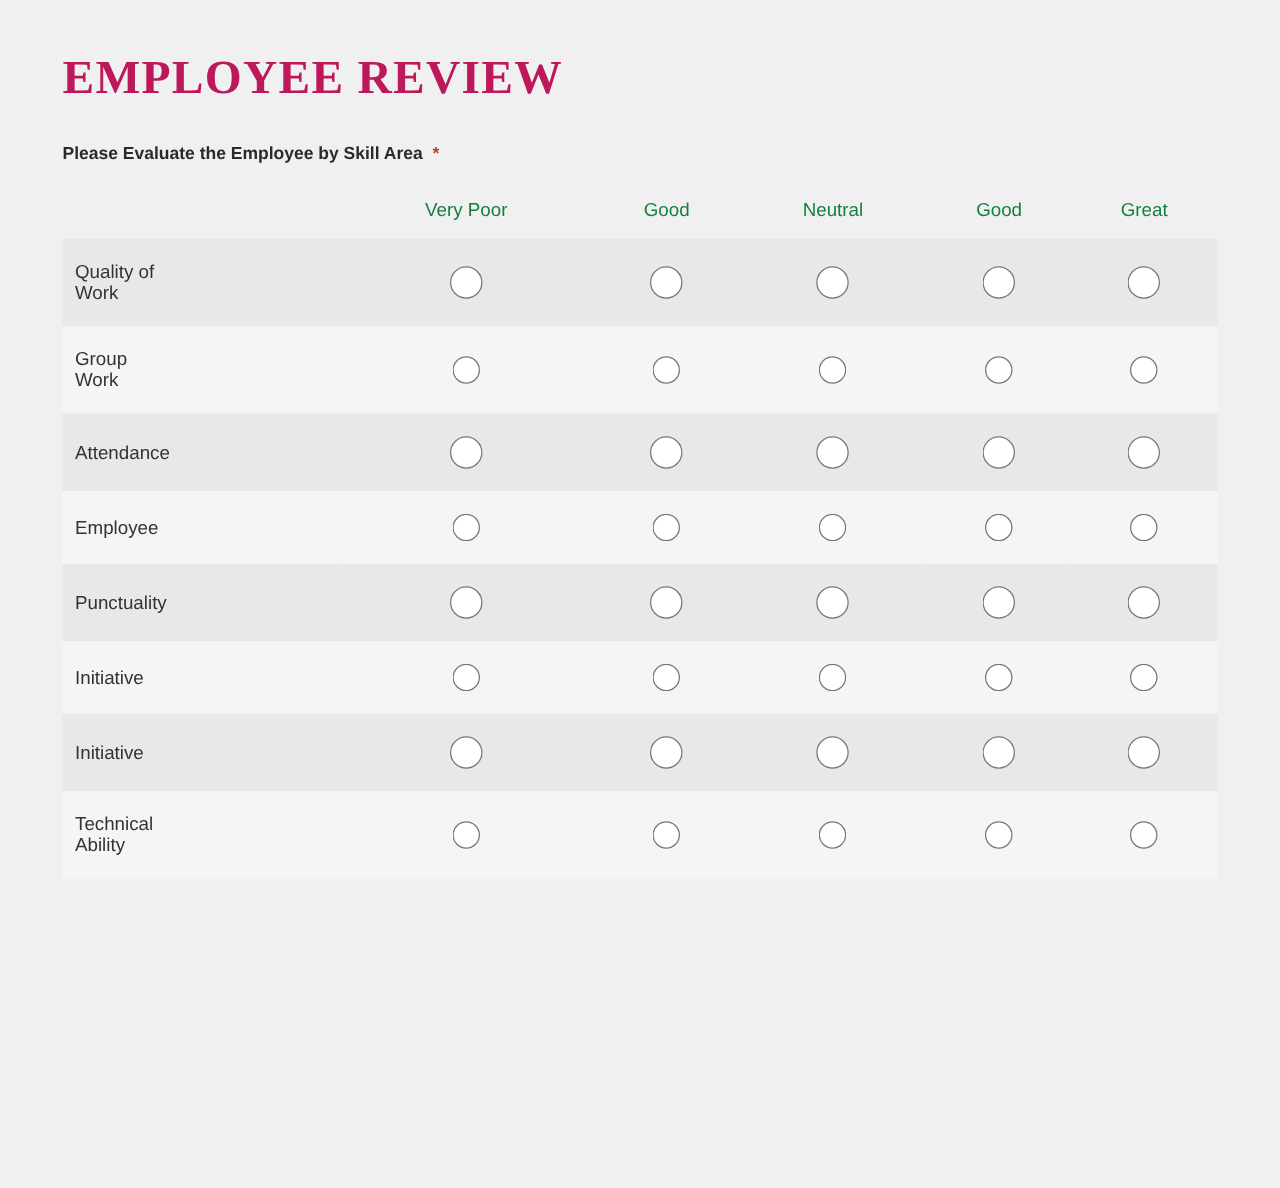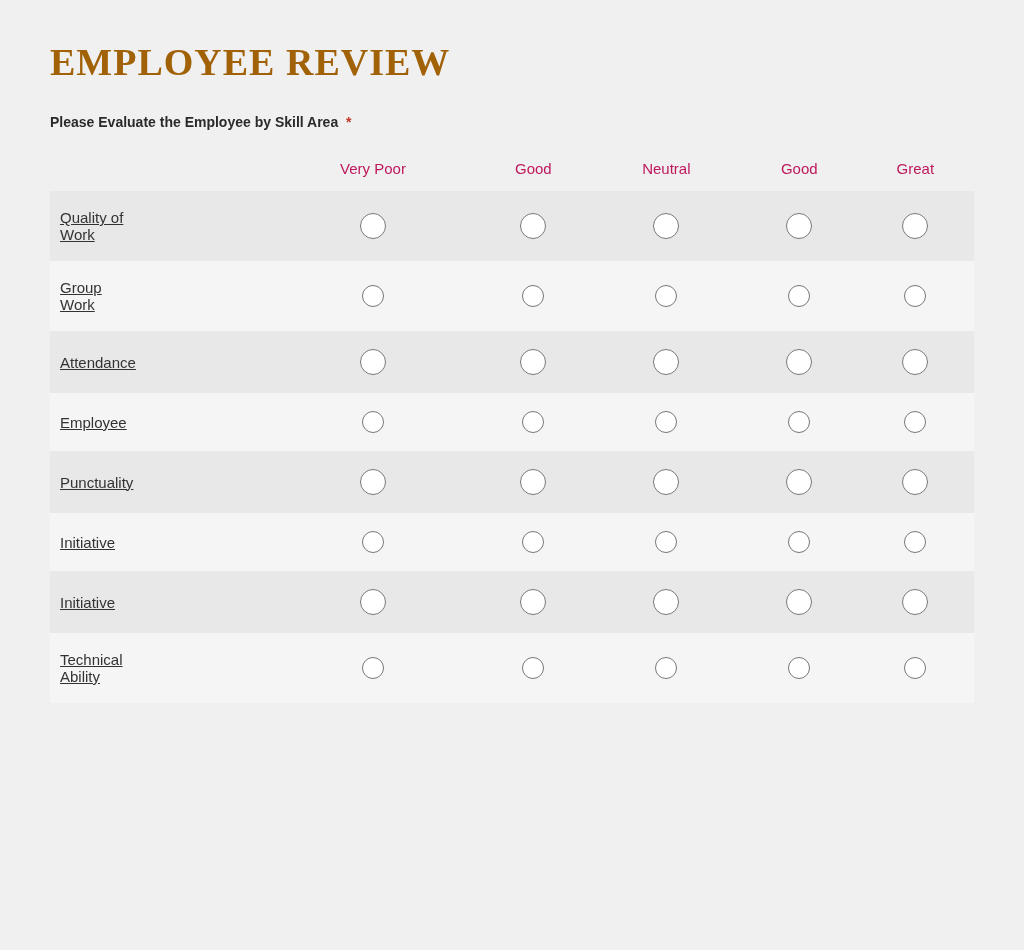--- a/index.html
+++ b/index.html
@@ -12,21 +12,21 @@
       background-color: #f0f0f0;
       font-family: Georgia, 'Times New Roman', serif;
       padding: 40px 50px;
       min-height: 950px;
       width: 1024px;
     }
 
     .page-title {
       font-size: 38px;
       font-weight: bold;
-      color: #a16207;
+      color: #be185d;
       letter-spacing: 1px;
       margin-bottom: 30px;
       font-family: Georgia, serif;
     }
 
     .section-label {
       font-size: 14px;
       font-weight: bold;
       color: #2a2a2a;
       margin-bottom: 20px;
@@ -38,39 +38,38 @@
       margin-left: 4px;
     }
 
     .rating-table {
       width: 100%;
       border-collapse: collapse;
     }
 
     .rating-table thead tr th {
       font-size: 15px;
-      color: #be185d;
+      color: #15803d;
       font-weight: normal;
       font-family: Arial, sans-serif;
       padding: 10px 0 14px 0;
       text-align: center;
     }
 
     .rating-table thead tr th:first-child {
       text-align: left;
       width: 220px;
     }
 
     .rating-table tbody tr td {
       padding: 18px 0;
       text-align: center;
       font-family: Arial, sans-serif;
       font-size: 15px;
       color: #333;
-      text-decoration: underline;
     }
 
     .rating-table tbody tr td:first-child {
       text-align: left;
       padding-left: 10px;
       font-size: 15px;
       color: #333;
       width: 220px;
     }
 

